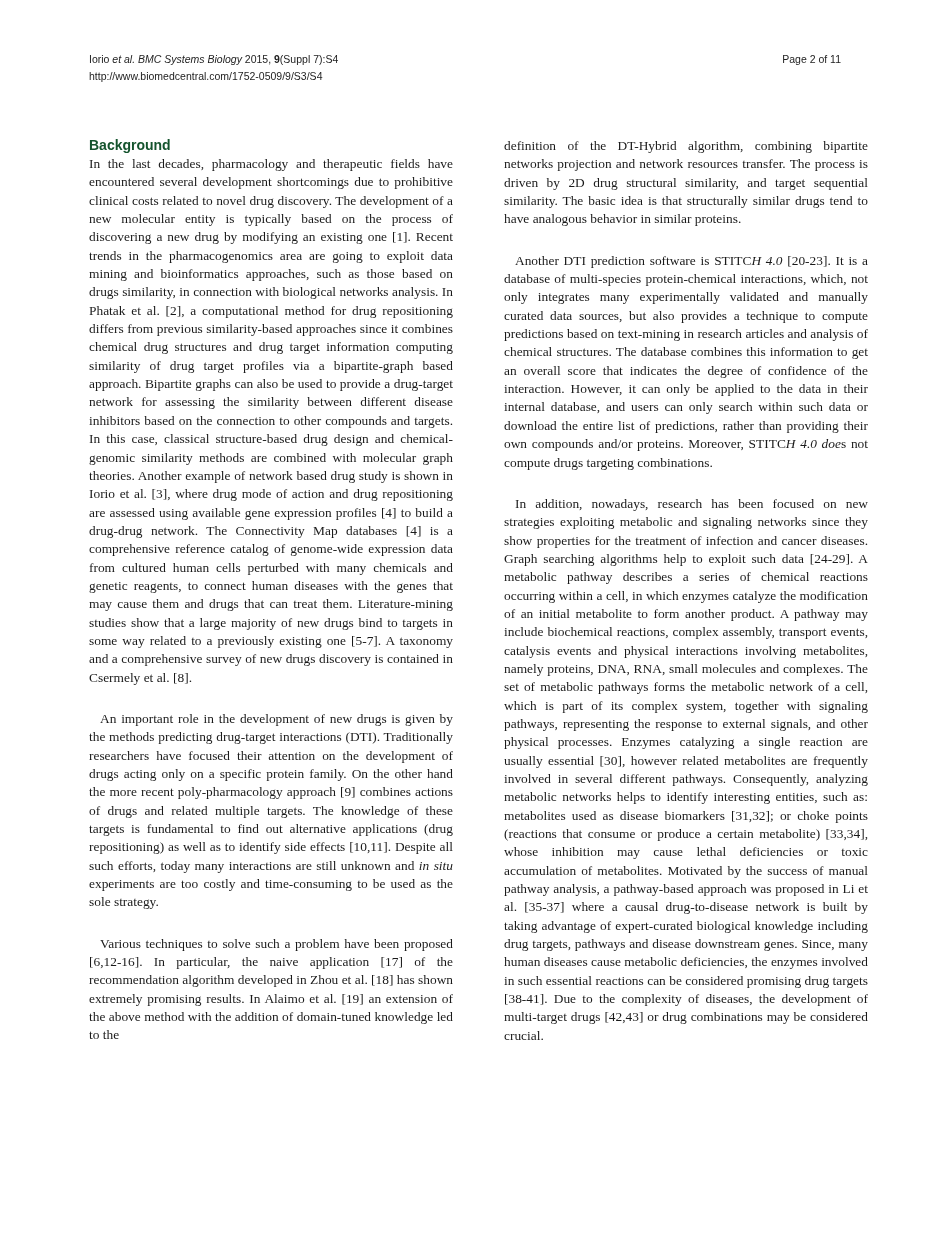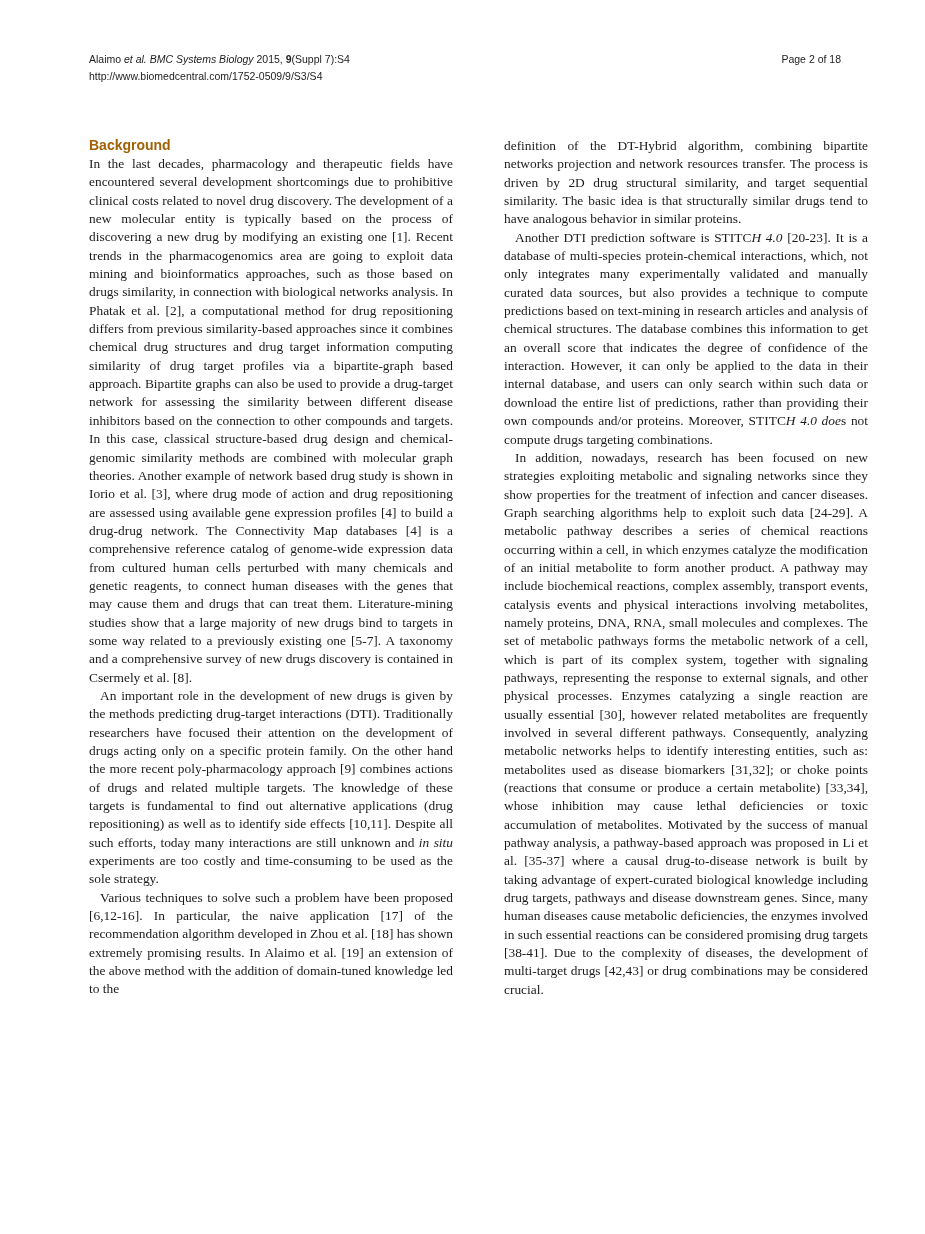--- a/index.html
+++ b/index.html
@@ -4,33 +4,33 @@
 <style>
   html, body { margin: 0; padding: 0; background: #ffffff; }
   body { width: 925px; height: 1234px; position: relative; overflow: hidden; color: #1a1a1a; }
   .header { position: absolute; left: 89px; top: 51px; width: 752px; font-family: "Liberation Sans", sans-serif; font-size: 10.5px; line-height: 17px; color: #222; }
   .header .left { position: absolute; left: 0; top: 0; }
   .header .right { position: absolute; right: 0; top: 0; }
   .col { position: absolute; top: 136px; width: 364px; font-family: "Liberation Serif", serif; font-size: 13.4px; line-height: 18.35px; text-align: justify; color: #1a1a1a; }
   .col.left { left: 89px; }
   .col.right { left: 504px; top: 137px; }
   .col p { margin: 0; text-indent: 0; }
-  .col p.indent { text-indent: 11px; }
-  h2.section { margin: 0; font-family: "Liberation Sans", sans-serif; font-weight: bold; font-size: 14px; line-height: 19px; color: #a16207; }
+  .col p.indent { text-indent: 11px; margin-top: 23px; }
+  h2.section { margin: 0; font-family: "Liberation Sans", sans-serif; font-weight: bold; font-size: 14px; line-height: 19px; color: #14532d; }
   em { font-style: italic; }
 </style>
 </head>
 <body>
 
 <div class="header">
   <div class="left">
-    <div><span>Alaimo </span><em>et al.</em><em> BMC Systems Biology</em><span> 2015, </span><b>9</b><span>(Suppl 7):S4</span></div>
+    <div><span>Iorio </span><em>et al.</em><em> BMC Systems Biology</em><span> 2015, </span><b>9</b><span>(Suppl 7):S4</span></div>
     <div>http://www.biomedcentral.com/1752-0509/9/S3/S4</div>
   </div>
-  <div class="right">Page 2 of 18</div>
+  <div class="right">Page 2 of 11</div>
 </div>
 
 <div class="col left">
   <h2 class="section">Background</h2>
   <p>In the last decades, pharmacology and therapeutic fields have encountered several development shortcomings due to prohibitive clinical costs related to novel drug discovery. The development of a new molecular entity is typically based on the process of discovering a new drug by modifying an existing one [1]. Recent trends in the pharmacogenomics area are going to exploit data mining and bioinformatics approaches, such as those based on drugs similarity, in connection with biological networks analysis. In Phatak et al. [2], a computational method for drug repositioning differs from previous similarity-based approaches since it combines chemical drug structures and drug target information computing similarity of drug target profiles via a bipartite-graph based approach. Bipartite graphs can also be used to provide a drug-target network for assessing the similarity between different disease inhibitors based on the connection to other compounds and targets. In this case, classical structure-based drug design and chemical-genomic similarity methods are combined with molecular graph theories. Another example of network based drug study is shown in Iorio et al. [3], where drug mode of action and drug repositioning are assessed using available gene expression profiles [4] to build a drug-drug network. The Connectivity Map databases [4] is a comprehensive reference catalog of genome-wide expression data from cultured human cells perturbed with many chemicals and genetic reagents, to connect human diseases with the genes that may cause them and drugs that can treat them. Literature-mining studies show that a large majority of new drugs bind to targets in some way related to a previously existing one [5-7]. A taxonomy and a comprehensive survey of new drugs discovery is contained in Csermely et al. [8].</p>
   <p class="indent"><span>An important role in the development of new drugs is given by the methods predicting drug-target interactions (DTI). Traditionally researchers have focused their attention on the development of drugs acting only on a specific protein family. On the other hand the more recent poly-pharmacology approach [9] combines actions of drugs and related multiple targets. The knowledge of these targets is fundamental to find out alternative applications (drug repositioning) as well as to identify side effects [10,11]. Despite all such efforts, today many interactions are still unknown and </span><em>in situ</em><span> experiments are too costly and time-consuming to be used as the sole strategy.</span></p>
   <p class="indent">Various techniques to solve such a problem have been proposed [6,12-16]. In particular, the naive application [17] of the recommendation algorithm developed in Zhou et al. [18] has shown extremely promising results. In Alaimo et al. [19] an extension of the above method with the addition of domain-tuned knowledge led to the</p>
 </div>
 
 <div class="col right">

